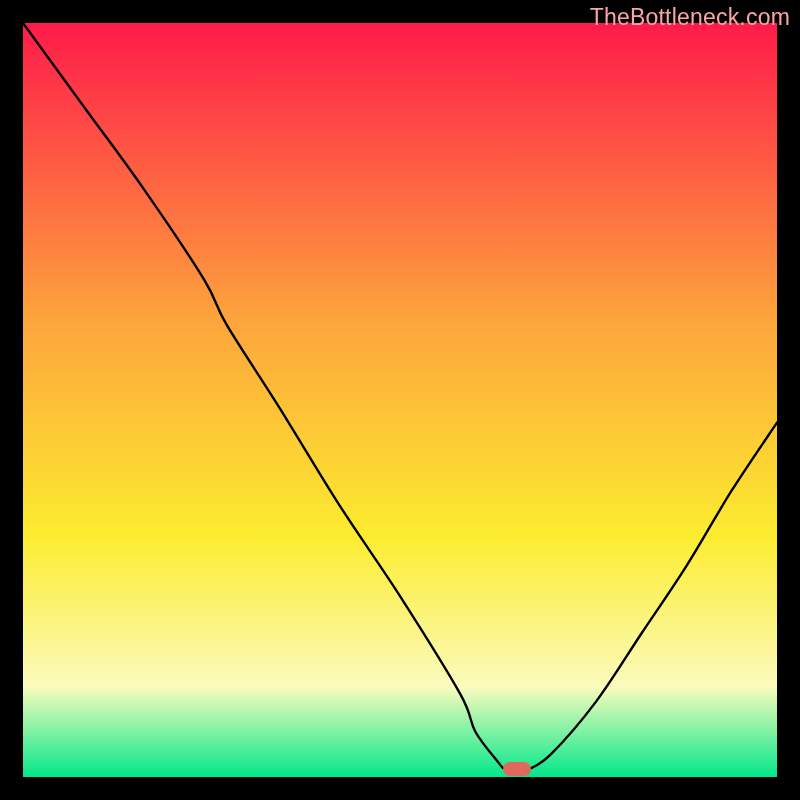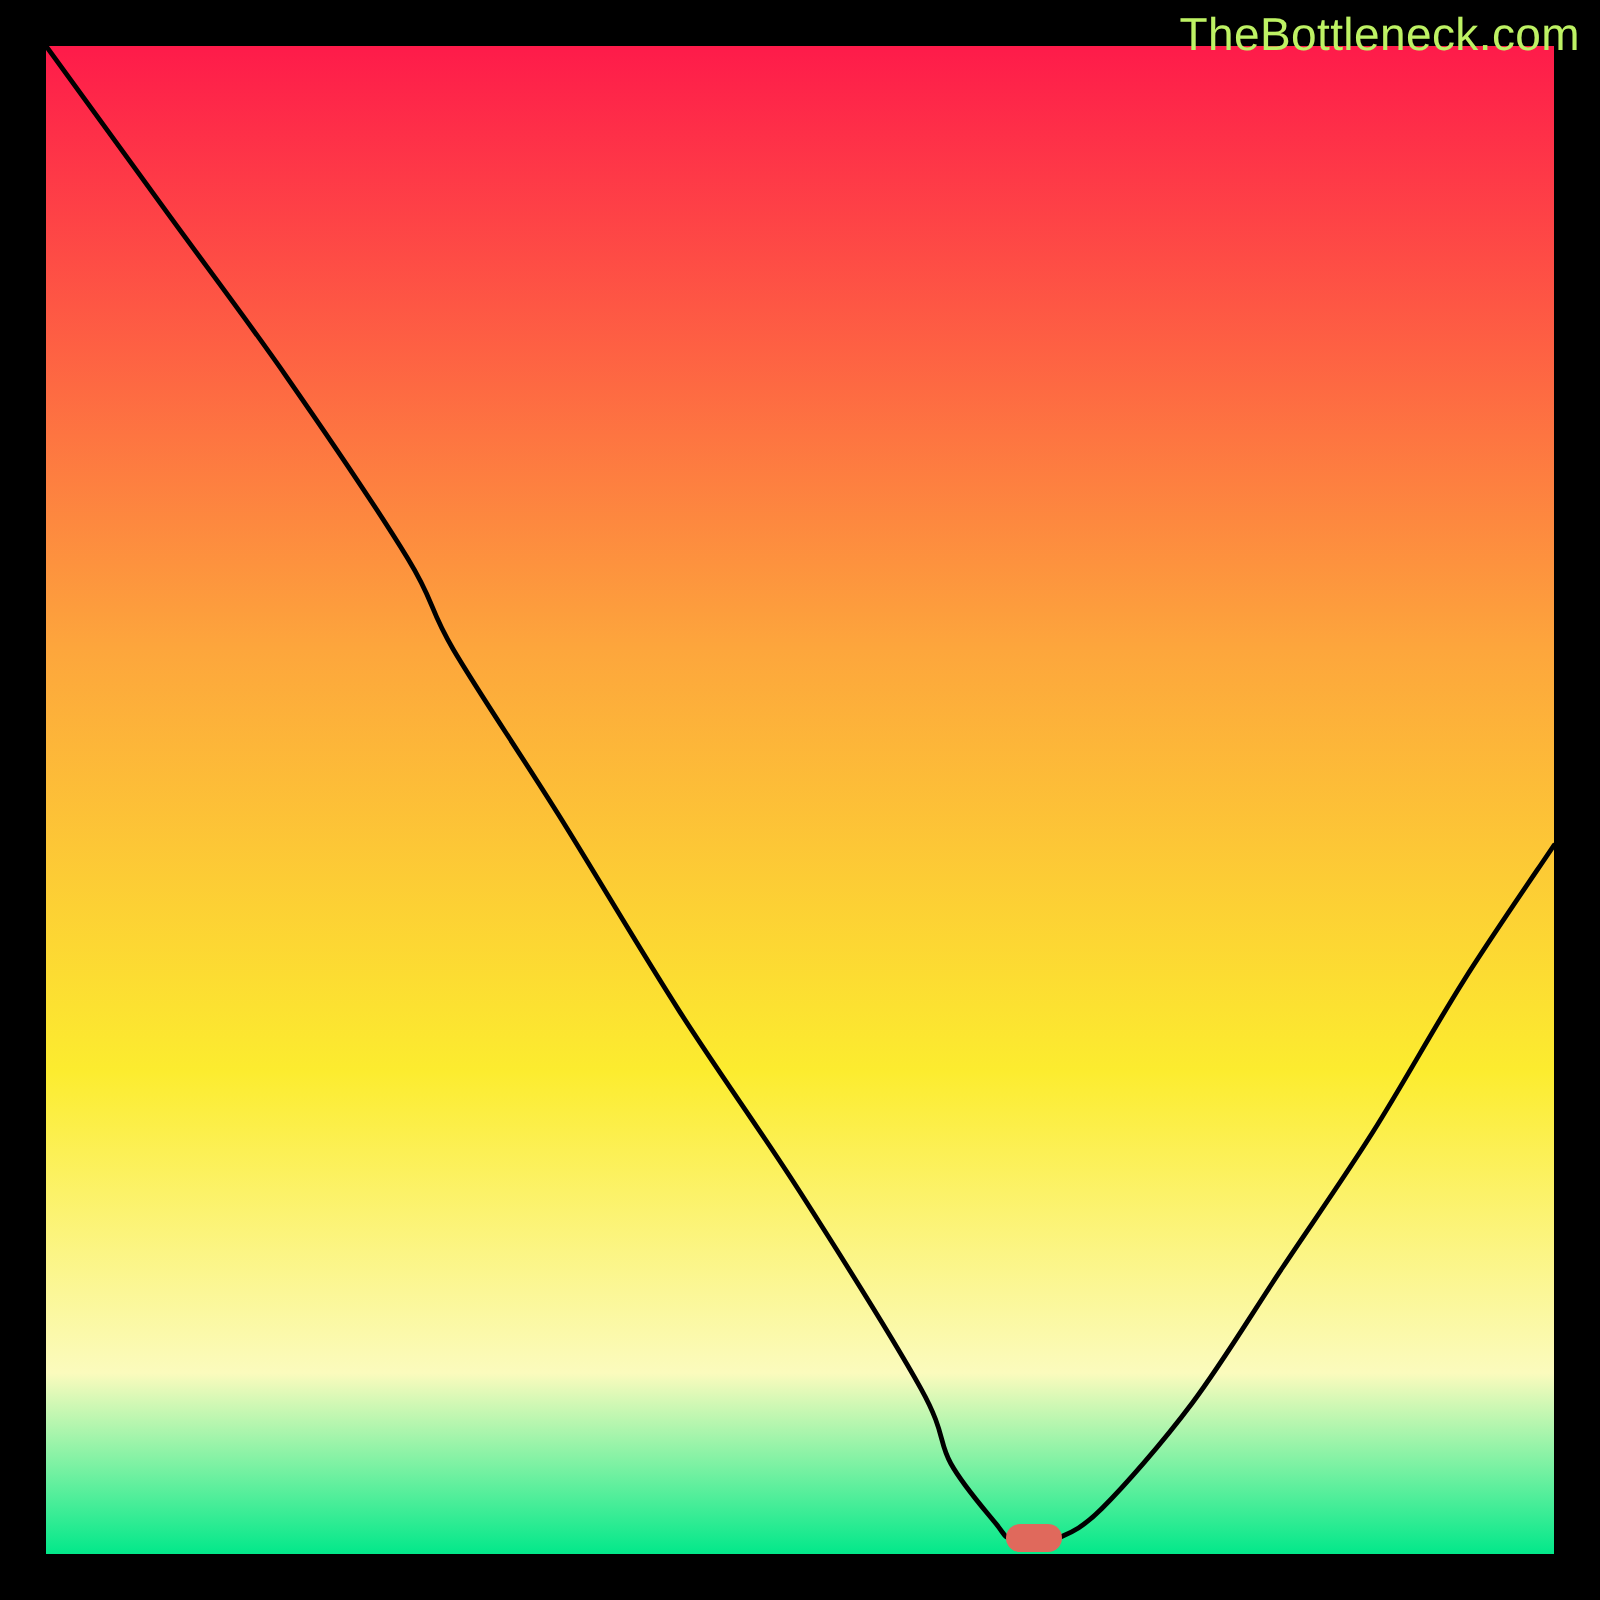--- a/index.html
+++ b/index.html
@@ -16,21 +16,21 @@
     top: 23px;
     width: 754px;
     height: 754px;
   }
   .watermark {
     position: absolute;
     top: 4px;
     right: 10px;
     font-family: Arial, Helvetica, sans-serif;
     font-size: 23px;
-    color: #bef264;
+    color: #fca5a5;
     font-weight: 500;
     letter-spacing: 0.2px;
   }
   .marker {
     position: absolute;
     width: 28px;
     height: 14px;
     border-radius: 7px;
     transform: translate(-50%, -50%);
   }

